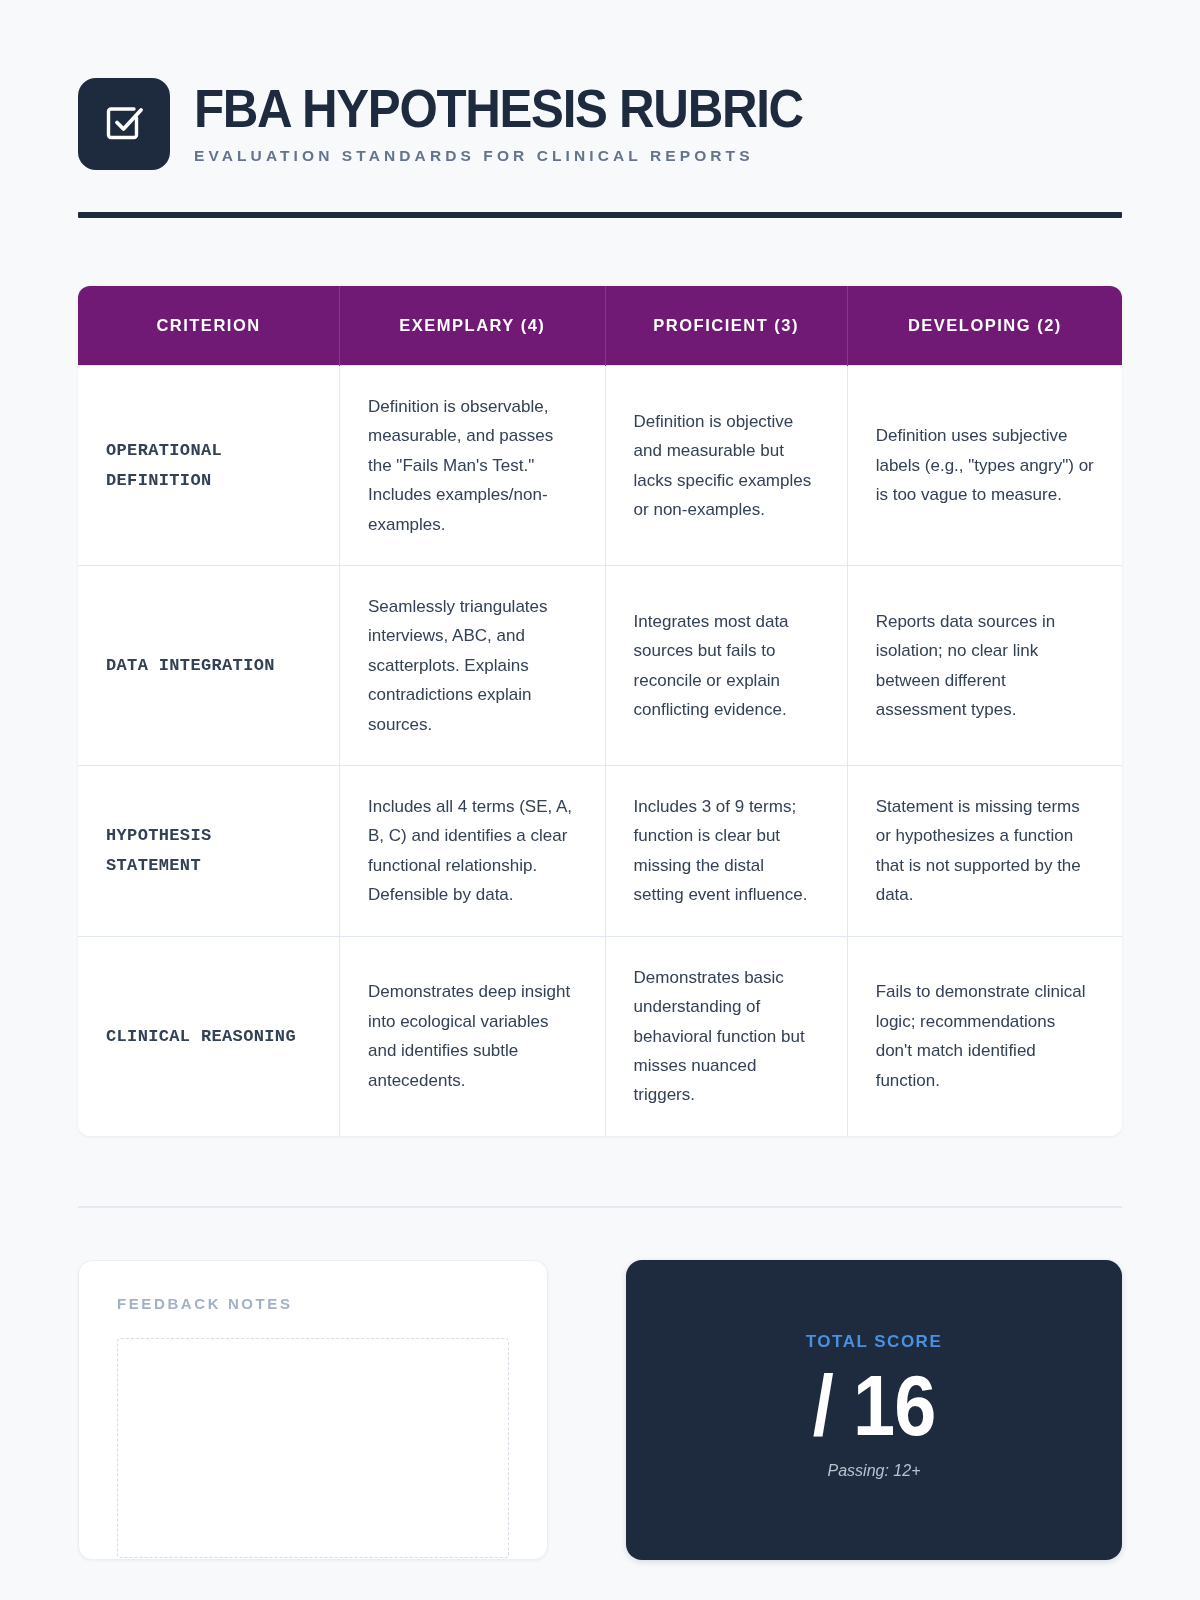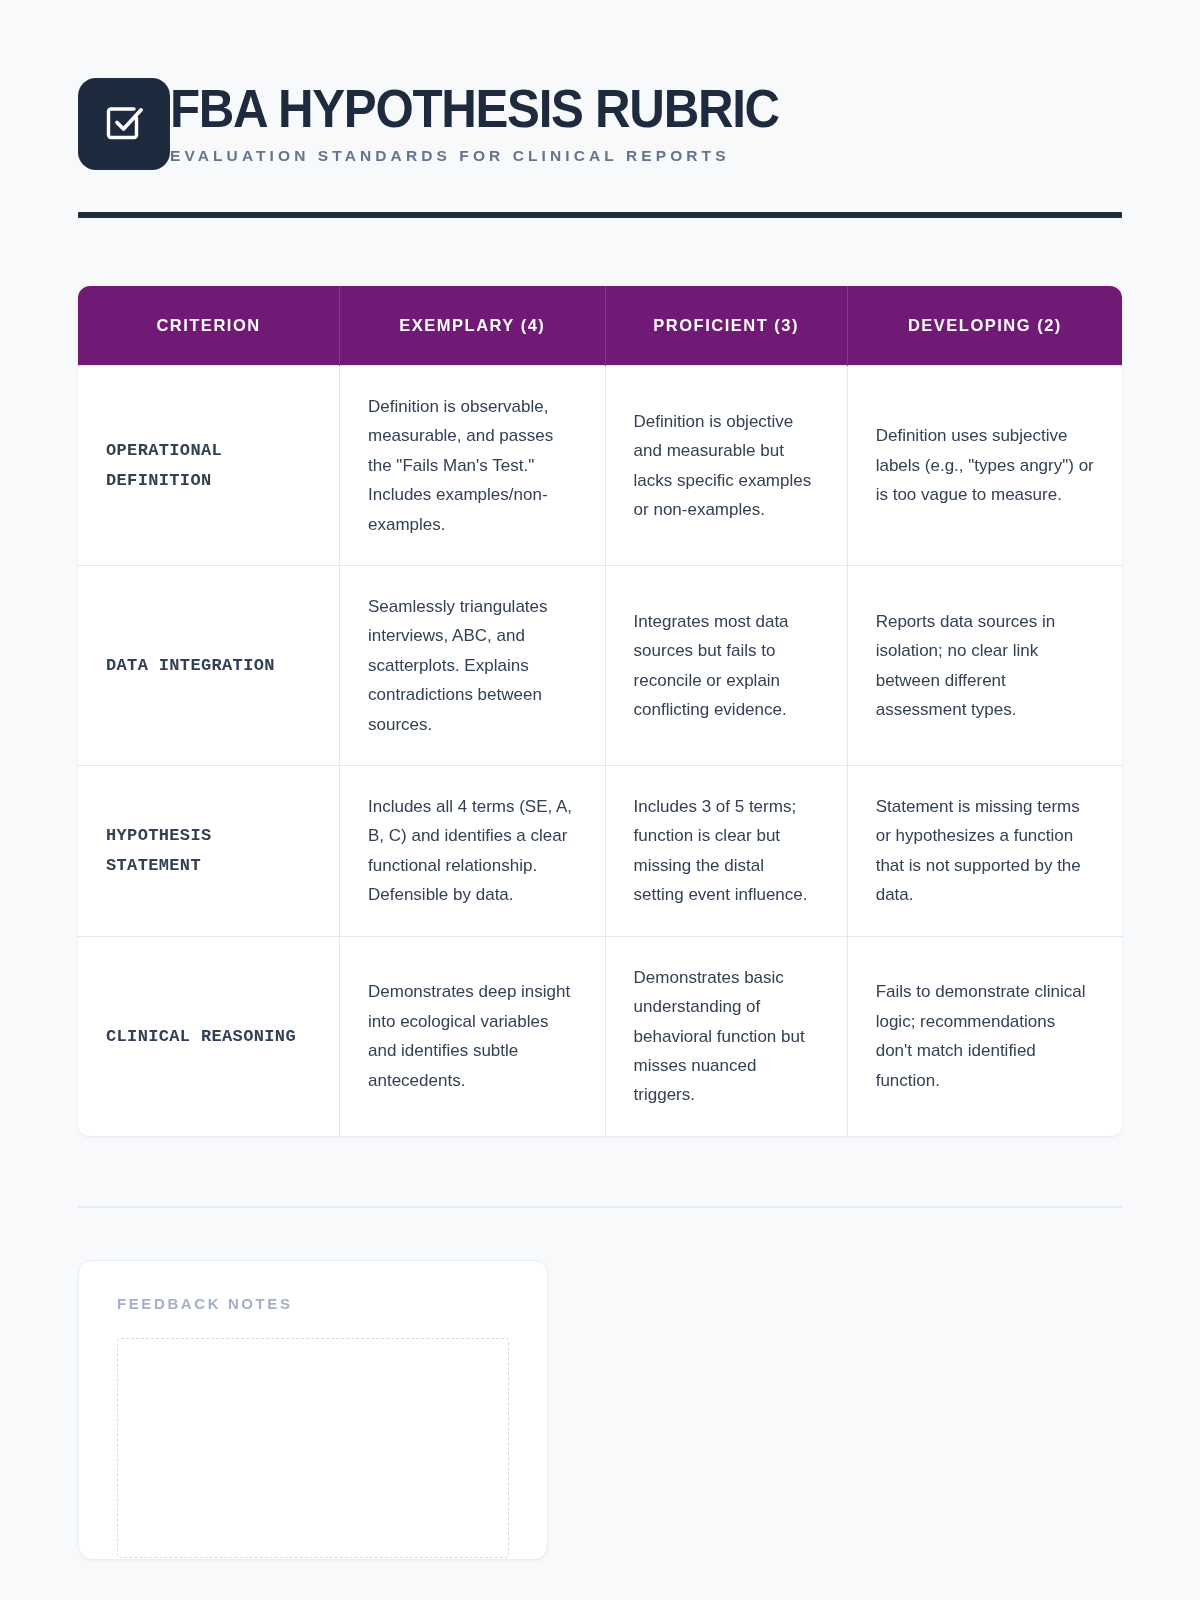--- a/index.html
+++ b/index.html
@@ -21,20 +21,21 @@
     position: relative;
     width: 1200px;
     height: 1600px;
     padding: 0 78px;
   }
 
   
   .header {
     display: flex;
     align-items: center;
+    gap: 24px;
     padding-top: 78px;
   }
 
   .logo-badge {
     width: 92px;
     height: 92px;
     flex: 0 0 92px;
     background: #1e2a3d;
     border-radius: 18px;
     display: flex;
@@ -258,28 +259,28 @@
       </thead>
       <tbody>
         <tr>
           <td class="criterion-cell">OPERATIONAL DEFINITION</td>
           <td>Definition is observable, measurable, and passes the "Fails Man's Test." Includes examples/non-examples.</td>
           <td>Definition is objective and measurable but lacks specific examples or non-examples.</td>
           <td>Definition uses subjective labels (e.g., "types angry") or is too vague to measure.</td>
         </tr>
         <tr>
           <td class="criterion-cell">DATA INTEGRATION</td>
-          <td>Seamlessly triangulates interviews, ABC, and scatterplots. Explains contradictions between sources.</td>
+          <td>Seamlessly triangulates interviews, ABC, and scatterplots. Explains contradictions explain sources.</td>
           <td>Integrates most data sources but fails to reconcile or explain conflicting evidence.</td>
           <td>Reports data sources in isolation; no clear link between different assessment types.</td>
         </tr>
         <tr>
           <td class="criterion-cell">HYPOTHESIS STATEMENT</td>
           <td>Includes all 4 terms (SE, A, B, C) and identifies a clear functional relationship. Defensible by data.</td>
-          <td>Includes 3 of 5 terms; function is clear but missing the distal setting event influence.</td>
+          <td>Includes 3 of 9 terms; function is clear but missing the distal setting event influence.</td>
           <td>Statement is missing terms or hypothesizes a function that is not supported by the data.</td>
         </tr>
         <tr>
           <td class="criterion-cell">CLINICAL REASONING</td>
           <td>Demonstrates deep insight into ecological variables and identifies subtle antecedents.</td>
           <td>Demonstrates basic understanding of behavioral function but misses nuanced triggers.</td>
           <td>Fails to demonstrate clinical logic; recommendations don't match identified function.</td>
         </tr>
       </tbody>
     </table>
@@ -287,16 +288,21 @@
 
   <div class="section-divider"></div>
 
   <div class="bottom">
 
     <div class="feedback-card">
       <div class="feedback-title">FEEDBACK NOTES</div>
       <textarea class="feedback-area" placeholder="" style=""></textarea>
     </div>
 
+    <div class="score-card">
+      <div class="score-label">TOTAL SCORE</div>
+      <div class="score-value">/ 16</div>
+      <div class="score-note">Passing: 12+</div>
+    </div>
 
   </div>
 
 </div>
 
 </body></html>

